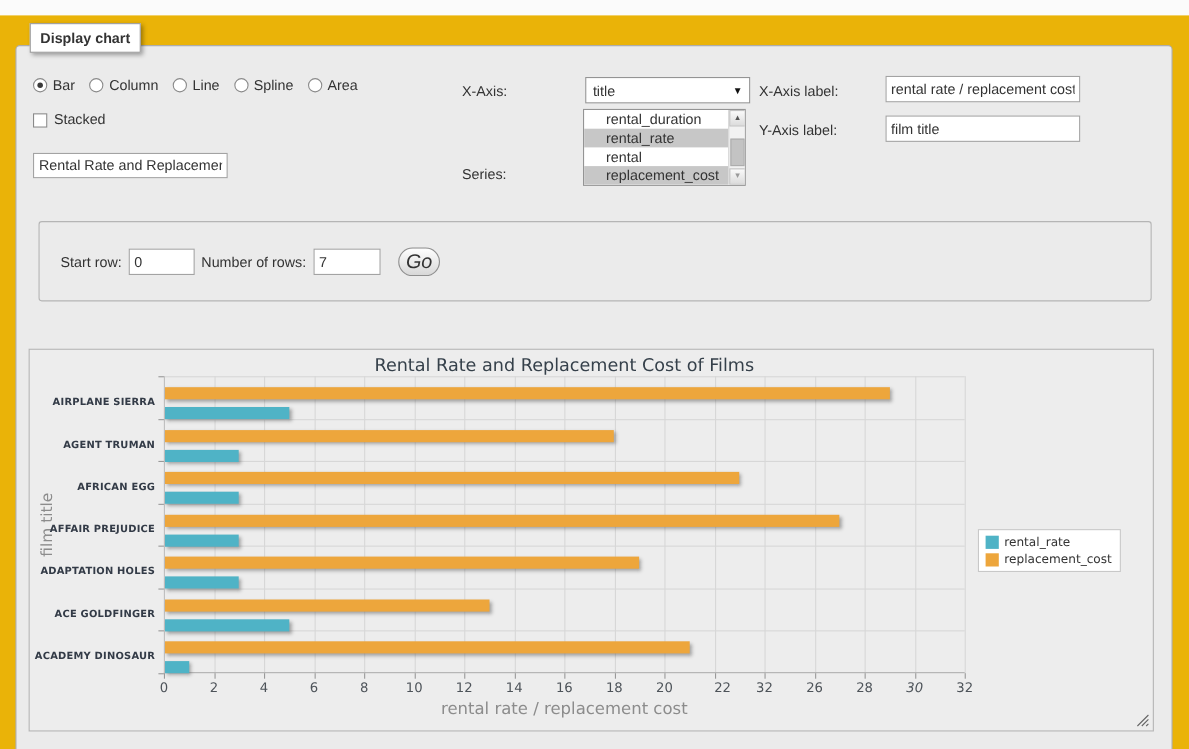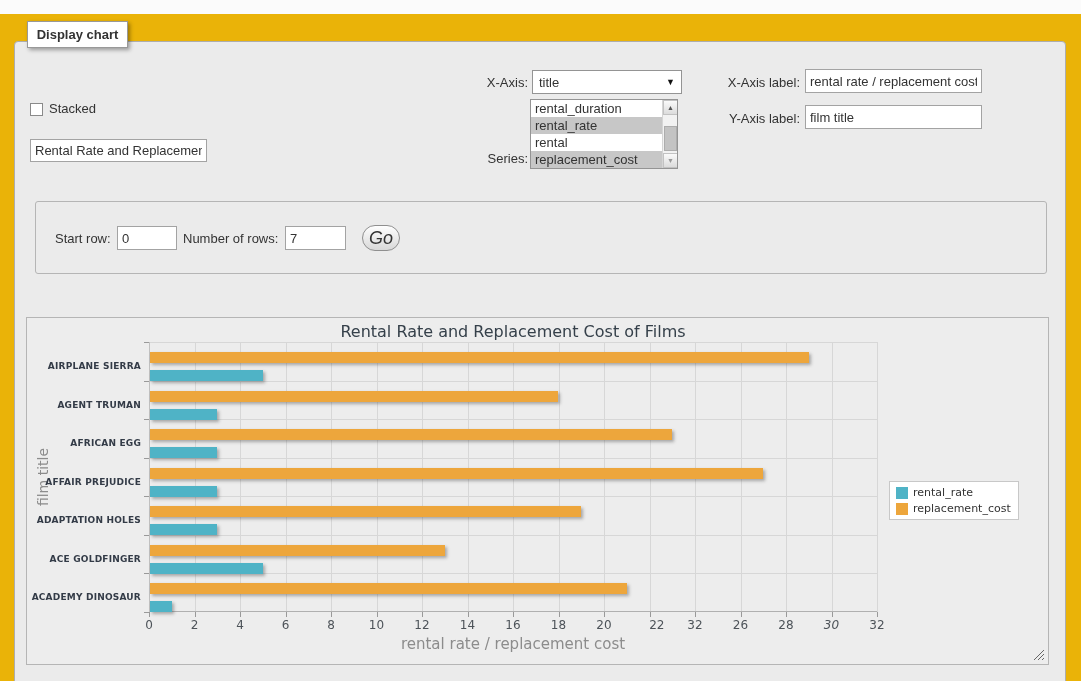--- a/index.html
+++ b/index.html
@@ -7,21 +7,21 @@
   body { font-family:"Liberation Sans", sans-serif; color:#333; }
   .page { position:relative; width:1081px; height:681px; overflow:hidden; background:#eab308;margin-top:14px; }
 
   .fieldset { position:absolute; left:14px; top:27px; width:1052px; height:645px;
     background:#ebebeb; border:1px solid #adadad; border-radius:4px; }
   .legend-tab { position:absolute; left:27px; top:7px; width:101px; height:27px;
     background:#fff; border:1px solid #999; z-index:5; font-size:13px; font-weight:bold;
     color:#333; text-align:center; line-height:25px; box-shadow:2px 2px 4px rgba(0,0,0,0.35); }
 
   .ctl-label { position:absolute; font-size:13px; color:#333; line-height:16px; }
-  .right-align { text-align:right; }
+  .right-align { }
 
   
   .type-row { position:absolute; left:30px; top:55px; display:flex; gap:13px; align-items:center; height:16px; }
   .type-item { display:flex; align-items:center; gap:5px; cursor:default; }
   .radio { width:13px; height:13px; border:1px solid #8a8a8a; border-radius:50%; background:#fff; position:relative; display:inline-block; }
   .radio.checked::after { content:''; position:absolute; left:3px; top:3px; width:5px; height:5px; border-radius:50%; background:#3b3b3b; }
   .type-item span.lbl { font-size:13px; }
 
   .stacked-row { position:absolute; left:30px; top:87px; display:flex; align-items:center; gap:6px; }
   .checkbox { width:13px; height:13px; border:1px solid #8a8a8a; background:#fff; display:inline-block; }
@@ -32,21 +32,21 @@
   
   .select { position:absolute; left:532px; top:56px; width:150px; height:24px; background:#fff;
     border:1px solid #949494; display:flex; align-items:center; justify-content:space-between;
     padding:0 6px; font-size:13px; }
   .select .arrow { font-size:9px; color:#111; }
 
   
   .listbox { position:absolute; left:530px; top:85px; width:148px; height:70px; background:#fff;
     border:1px solid #949494; overflow:hidden; }
   .listbox .opts { position:absolute; left:0; top:0; right:15px; }
-  .opt { height:17px; line-height:17px; font-size:13px; padding-left:4px; white-space:nowrap; }
+  .opt { height:17px; line-height:17px; font-size:13px; padding-left:20px; white-space:nowrap; }
   .opt.sel { background:#c7c7c7; }
   .lb-scroll { position:absolute; right:0; top:0; width:15px; bottom:0; background:#f2f2f2; border-left:1px solid #d5d5d5; }
   .lb-btn { position:absolute; left:0; width:15px; height:15px; background:linear-gradient(#fafafa,#dcdcdc);
     border:1px solid #c2c2c2; font-size:7px; text-align:center; line-height:13px; color:#555; }
   .lb-btn.up { top:0; }
   .lb-btn.down { bottom:0; color:#9a9a9a; }
   .lb-thumb { position:absolute; left:1px; width:13px; top:26px; height:25px; background:#c3c3c3; border:1px solid #adadad; }
 
   
   .rows-panel { position:absolute; left:35px; top:187px; width:1012px; height:73px;
@@ -82,20 +82,42 @@
   .legend-text { font-size:11px; color:#333; white-space:nowrap; }
   .grip { position:absolute; right:3px; bottom:3px; width:12px; height:12px; cursor:nwse-resize; }
 </style>
 </head>
 <body>
 
 <div class="page">
   <div class="fieldset"></div>
   <div class="legend-tab">Display chart</div>
 
+  <div class="type-row">
+      <div class="type-item">
+        <span class="radio checked"></span>
+        <span class="lbl">Bar</span>
+      </div>
+      <div class="type-item">
+        <span class="radio"></span>
+        <span class="lbl">Column</span>
+      </div>
+      <div class="type-item">
+        <span class="radio"></span>
+        <span class="lbl">Line</span>
+      </div>
+      <div class="type-item">
+        <span class="radio"></span>
+        <span class="lbl">Spline</span>
+      </div>
+      <div class="type-item">
+        <span class="radio"></span>
+        <span class="lbl">Area</span>
+      </div>
+    </div>
 
   <div class="stacked-row">
     <span class="checkbox"></span>
     <span class="ctl-label" style="position:static">Stacked</span>
   </div>
 
   <input class="text" style="left: 30px; top: 125px; width: 177px; height: 23px;" value="Rental Rate and Replacement Cost of Films">
 
   <div class="ctl-label right-align" style="left:420px; top:61px; width:108px;">X-Axis:</div>
   <div class="select">

